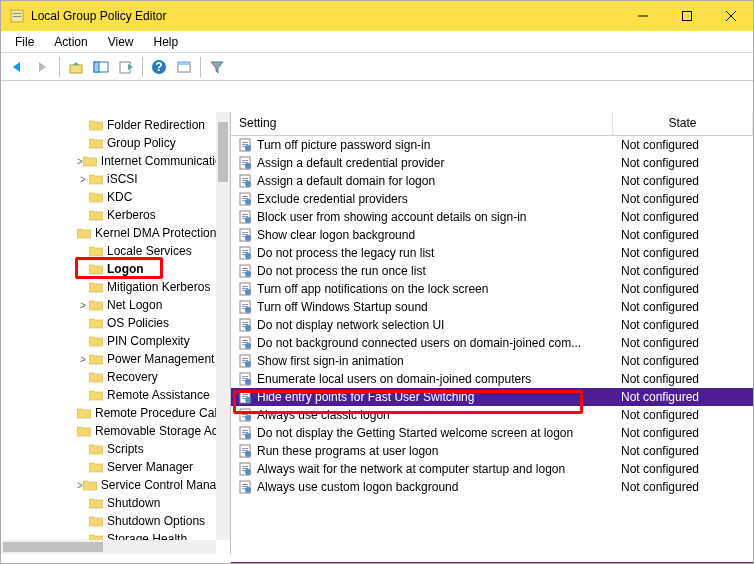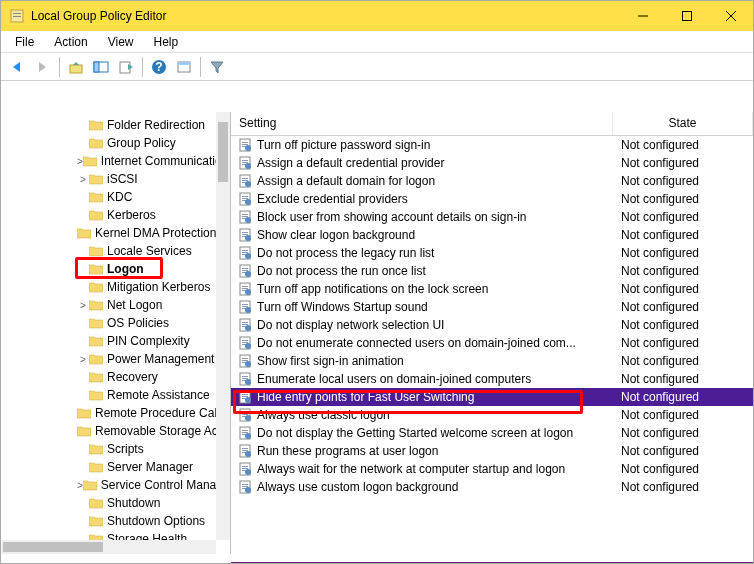--- a/index.html
+++ b/index.html
@@ -510,21 +510,21 @@
         <div class="row">
           <span class="icon">
             <svg width="14" height="14">
               <rect x="2" y="1" width="10" height="12" fill="#fff" stroke="#888"></rect>
               <rect x="4" y="4" width="6" height="1" fill="#89b"></rect>
               <rect x="4" y="6" width="6" height="1" fill="#89b"></rect>
               <rect x="4" y="8" width="6" height="1" fill="#89b"></rect>
               <circle cx="10" cy="10" r="3" fill="#5a8bc4"></circle>
             </svg>
           </span>
-          <span class="setting">Do not enumerate connected users on domain-joined com...</span>
+          <span class="setting">Do not background connected users on domain-joined com...</span>
           <span class="state">Not configured</span>
         </div>
         <div class="row">
           <span class="icon">
             <svg width="14" height="14">
               <rect x="2" y="1" width="10" height="12" fill="#fff" stroke="#888"></rect>
               <rect x="4" y="4" width="6" height="1" fill="#89b"></rect>
               <rect x="4" y="6" width="6" height="1" fill="#89b"></rect>
               <rect x="4" y="8" width="6" height="1" fill="#89b"></rect>
               <circle cx="10" cy="10" r="3" fill="#5a8bc4"></circle>

